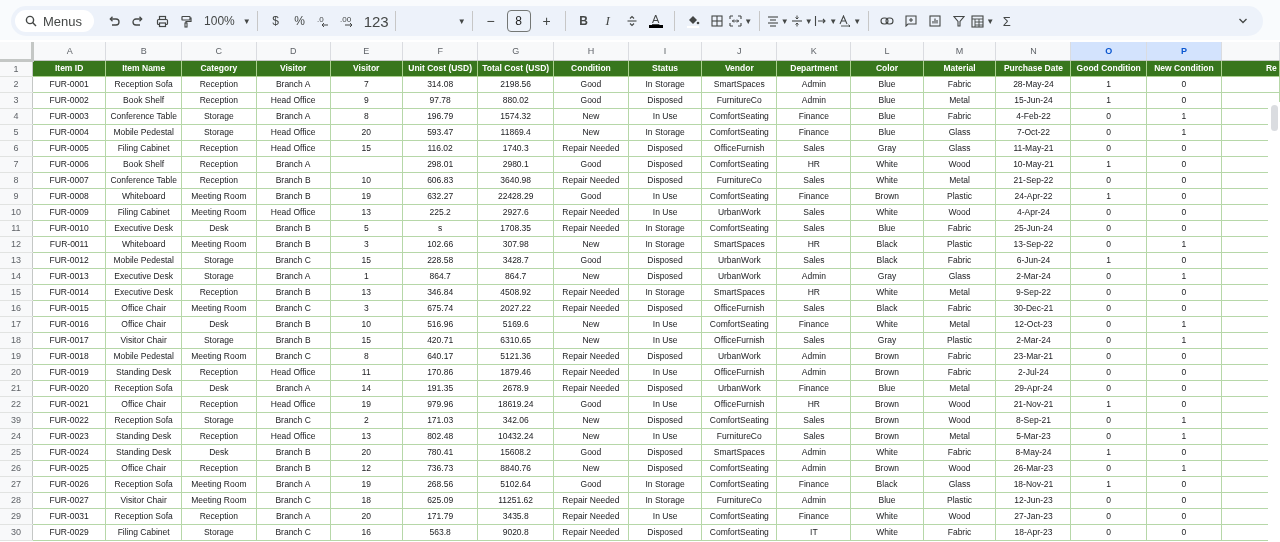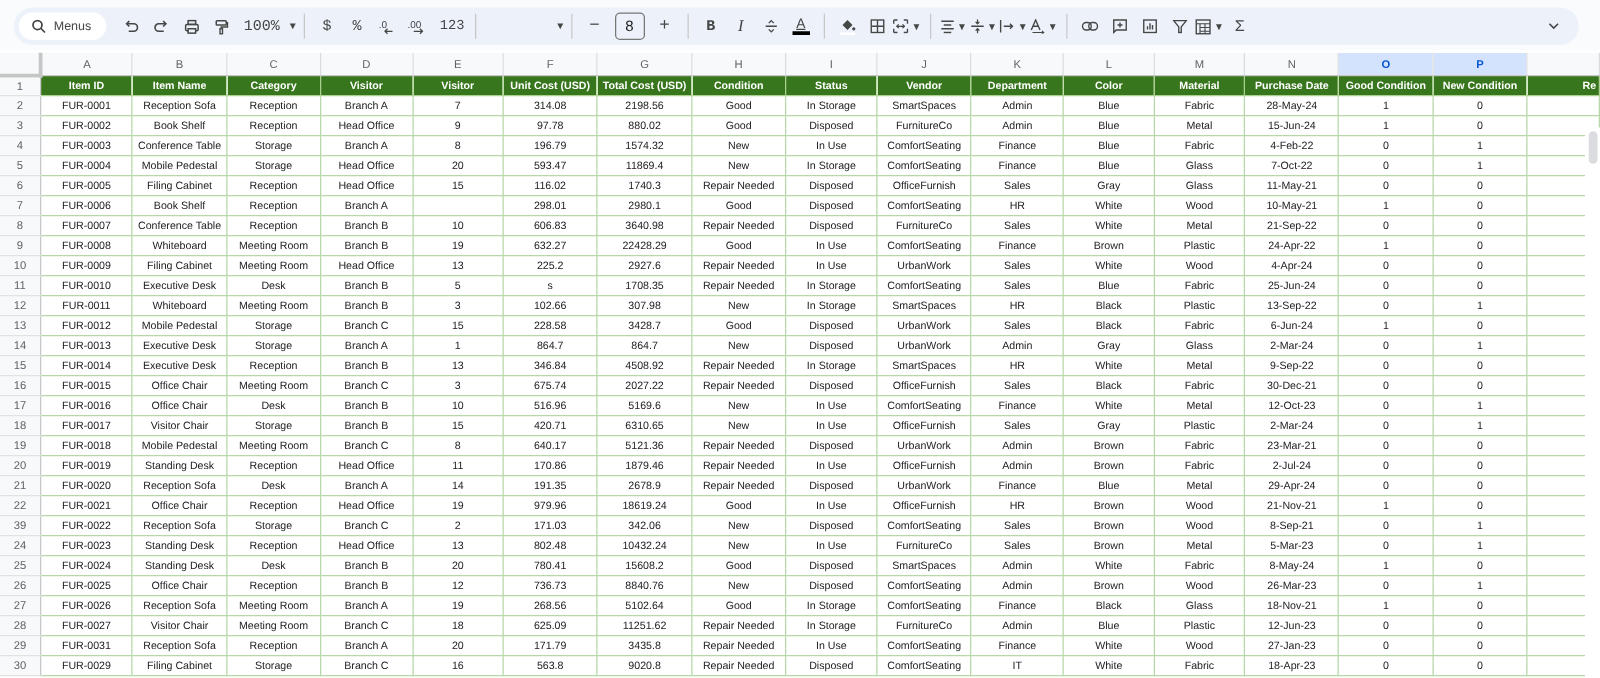--- a/index.html
+++ b/index.html
@@ -1,22 +1,22 @@
 <!DOCTYPE html>
 <html><head>
 <meta charset="utf-8">
 <style>
   * { box-sizing: border-box; margin: 0; padding: 0; }
   html, body { width: 1280px; height: 542px; overflow: hidden; background: #ffffff; font-family: "Liberation Sans", "DejaVu Sans", sans-serif; color: #202124; }
   .toolbar-wrap { position: absolute; left: 0; top: 0; width: 1280px; height: 40px; background: #f9fbfd; }
   .toolbar { position: absolute; left: 11px; top: 6px; width: 1252px; height: 30px; background: #edf2fa; border-radius: 15px; display: flex; align-items: center; }
-  .menus { display: flex; align-items: center; height: 22px; margin-left: 4px; padding: 0 12px 0 10px; background: #fff; border-radius: 11px; font-size: 10px; color: #444746; cursor: pointer; }
+  .menus { display: flex; align-items: center; height: 22px; margin-left: 4px; padding: 0 12px 0 10px; background: #fff; border-radius: 11px; font-size: 13px; color: #444746; cursor: pointer; }
   .menus svg { margin-right: 6px; }
   .tb { display: flex; align-items: center; justify-content: center; height: 24px; min-width: 24px; color: #444746; font-size: 12px; cursor: pointer; }
-  .tb.txt { font-size: 12px; font-family: Liberation Mono, monospace; }
+  .tb.txt { font-size: 12px; }
   .sep { width: 1px; height: 20px; background: #c7c7c7; margin: 0 6px; }
   .caret { font-size: 8px; color: #444746; margin-left: 2px; }
   .fontsize { width: 24px; height: 22px; border: 1px solid #747775; border-radius: 4px; text-align: center; line-height: 20px; font-size: 12px; color: #1f1f1f; margin: 0 4px; }
   .grid-wrap { position: absolute; left: 0; top: 42px; width: 1280px; height: 500px; overflow: hidden; }
   table { border-collapse: collapse; table-layout: fixed; font-size: 8.5px; }
   td, th { white-space: nowrap; overflow: hidden; text-align: center; height: 16px; padding: 0 2px; }
   .colhdr th { background: #f8f9fa; color: #5f6368; font-weight: normal; font-size: 9px; height: 18px; border-right: 1px solid #dadce0; border-bottom: 1px solid #c4c7c5; }
   .colhdr th.sel { background: #d3e3fd; color: #0b57d0; font-weight: bold; }
   .colhdr th.corner { background: #f8f9fa; border-right: 3px solid #c4c7c5; border-bottom: 3px solid #c4c7c5; }
   .rownum { background: #f8f9fa; color: #5f6368; font-size: 9px; border-right: 1px solid #c4c7c5; border-bottom: 1px solid #e1e3e1; width: 34px; }
@@ -77,21 +77,21 @@
           <text x="1" y="8" font-size="8" fill="#444746" font-family="Liberation Sans, sans-serif">.0</text>
           <path d="M12 11 H6 M8 9 L6 11 L8 13" fill="none" stroke="#444746" stroke-width="1"></path>
         </svg>
       </div>
     <div class="tb">
         <svg width="18" height="14" viewBox="0 0 18 14">
           <text x="1" y="8" font-size="8" fill="#444746" font-family="Liberation Sans, sans-serif">.00</text>
           <path d="M6 11 H13 M11 9 L13 11 L11 13" fill="none" stroke="#444746" stroke-width="1"></path>
         </svg>
       </div>
-    <div class="tb txt" style="font-size:11px;margin-left:4px">123</div>
+    <div class="tb txt" style="font-size:15px;margin-left:4px">123</div>
     <div class="sep"></div>
     <div class="tb txt" style="width:64px;justify-content:flex-end">
         <span></span>
         <span class="caret">▼</span>
       </div>
     <div class="sep"></div>
     <div class="tb txt" style="font-size:14px">−</div>
     <div class="fontsize">8</div>
     <div class="tb txt" style="font-size:14px">+</div>
     <div class="sep"></div>

